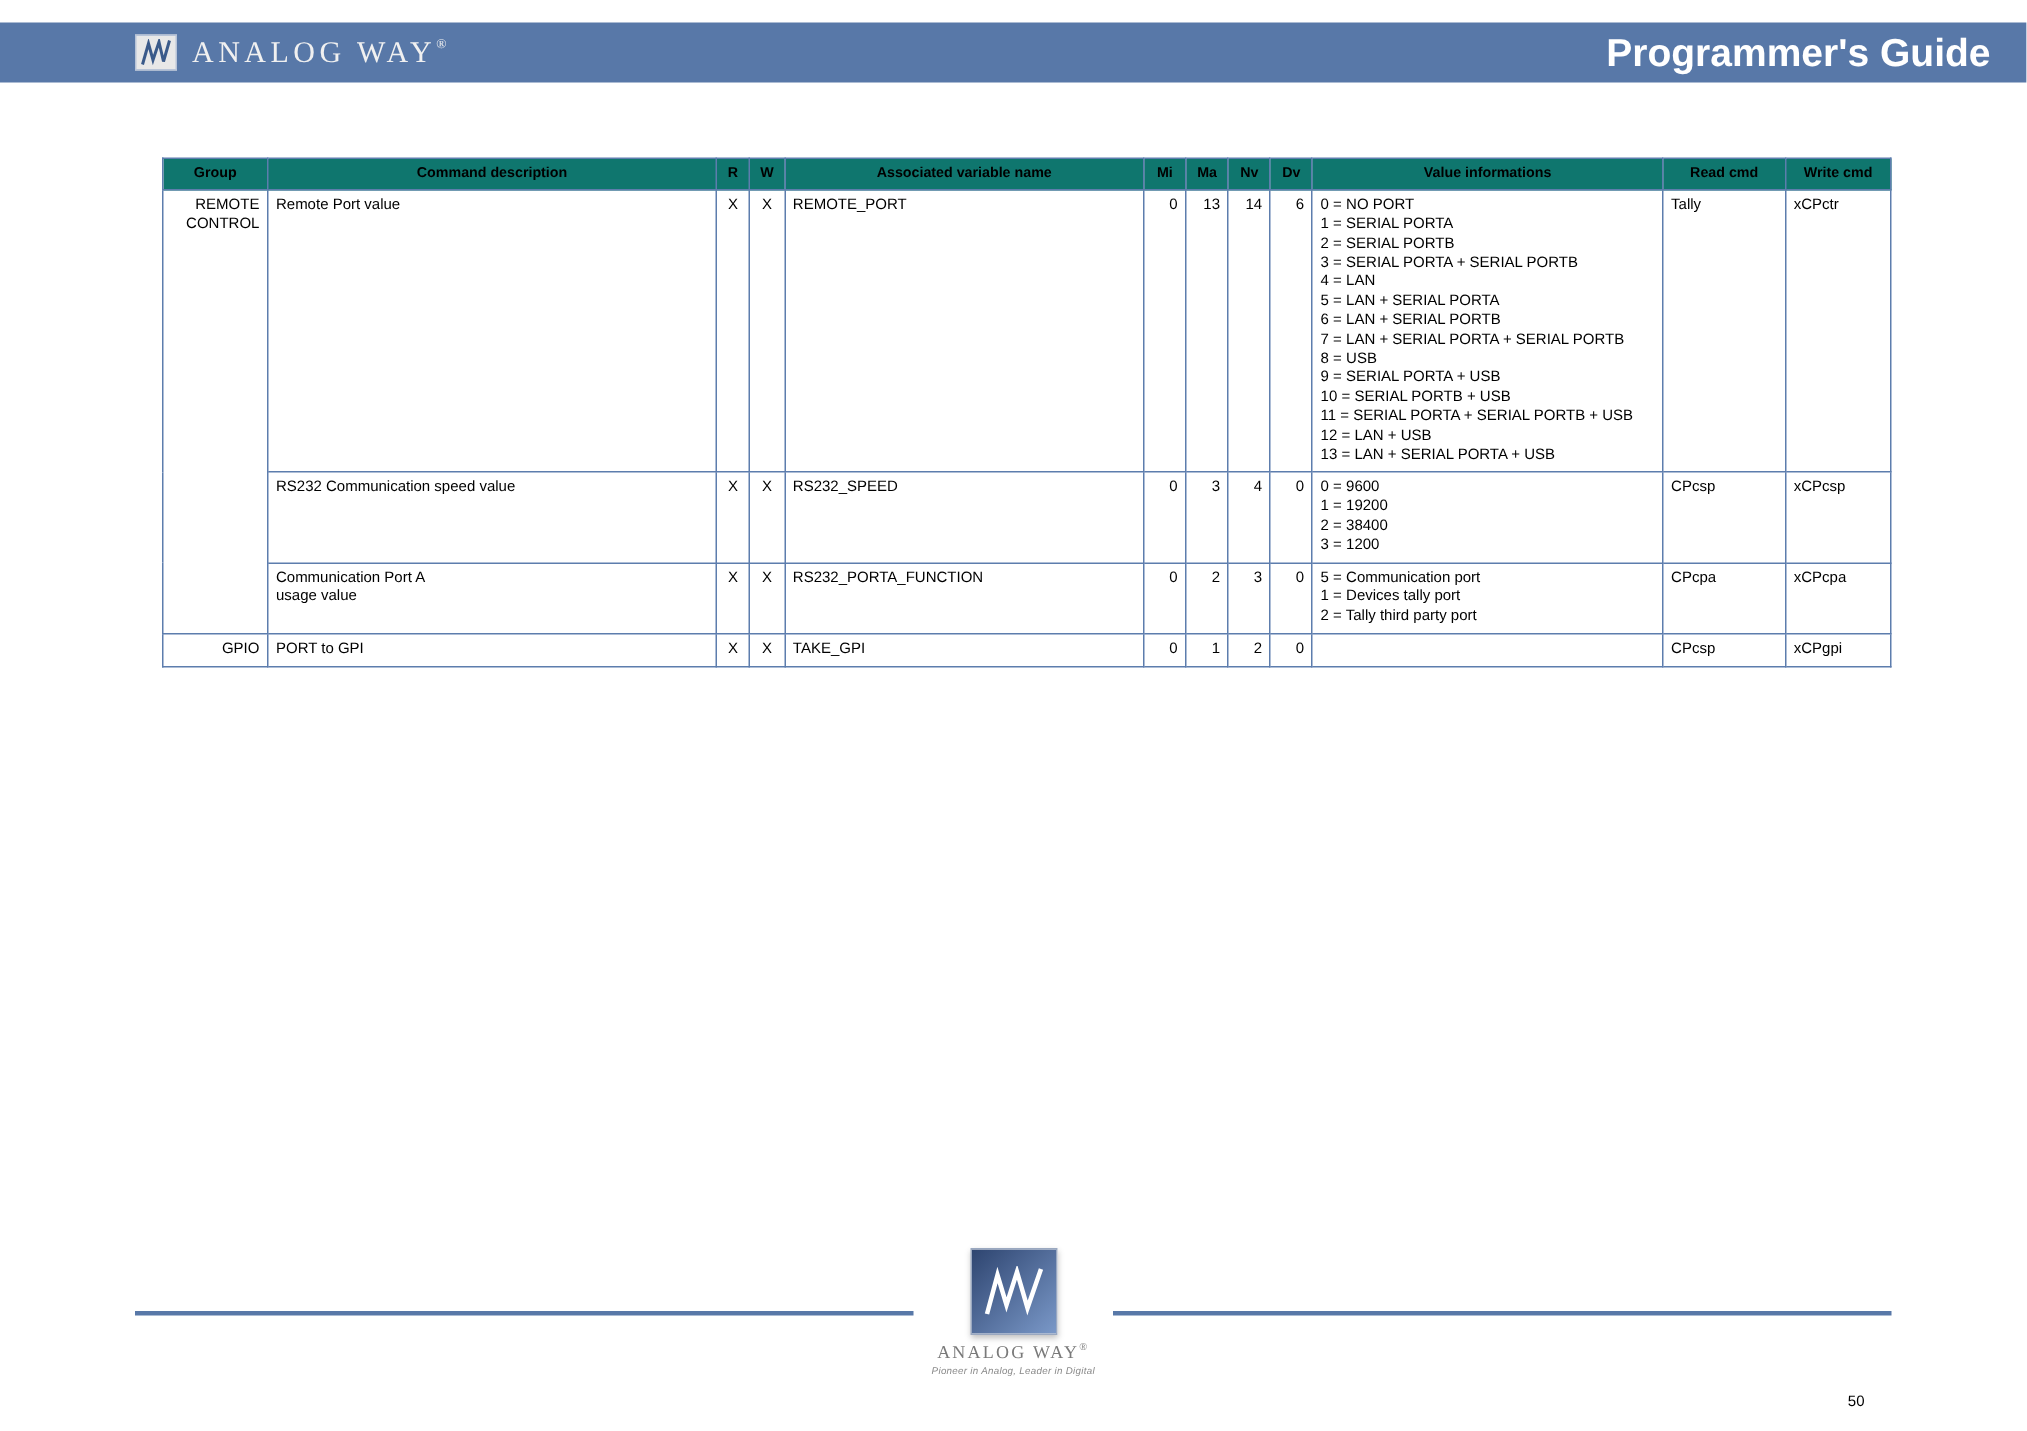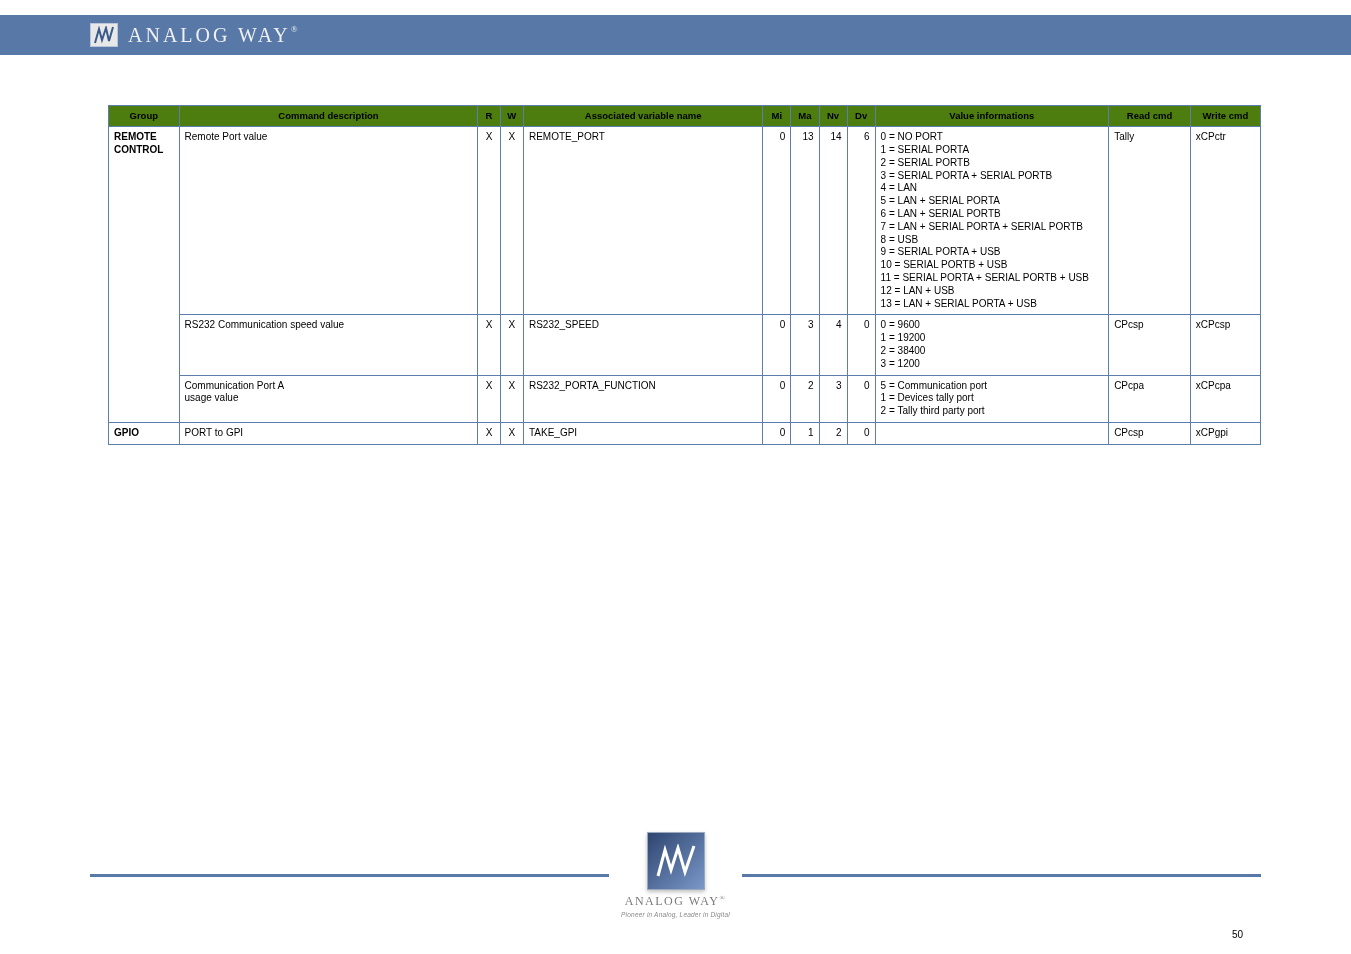--- a/index.html
+++ b/index.html
@@ -72,27 +72,27 @@
     border-collapse: collapse;
   }
   table.cmd-table th, table.cmd-table td {
     border: 1px solid #5d7dad;
     padding: 4px 5px 4px 5px;
     vertical-align: top;
     font-size: 10px;
     line-height: 1.28;
   }
   table.cmd-table thead th {
-    background: #4d7c0f;
+    background: #0f766e;
     font-weight: bold;
     text-align: center;
     font-size: 9.5px;
     vertical-align: middle;
   }
-  td.group-cell { text-align: left; font-weight: bold; font-size: 10px; }
+  td.group-cell { text-align: right; font-weight: normal; font-size: 10px; }
   td.center { text-align: center; }
   td.num { text-align: right; padding-right: 6px; }
   .multiline { white-space: pre-line; }
 
   .footer-wrap {
     position: absolute;
     left: 0; right: 0;
     bottom: 36px;
   }
   .footer-line {
@@ -162,20 +162,21 @@
     <div class="brand">
       <span class="brand-logo">
         <svg width="20" height="18" viewBox="0 0 20 18">
           <polyline points="1,17 5,3 8,14 12,2 15,15 19,1" fill="none" stroke="#3a5a8a" stroke-width="2"></polyline>
         </svg>
       </span>
       <span class="brand-text">
         <span>ANALOG WAY</span><span class="reg">®</span>
       </span>
     </div>
+    <div class="doc-title">Programmer's Guide</div>
   </div>
 </div>
 
 <div class="content">
   <table class="cmd-table">
     <colgroup>
       <col class="c-group">
         <col class="c-desc">
         <col class="c-r">
         <col class="c-w">

